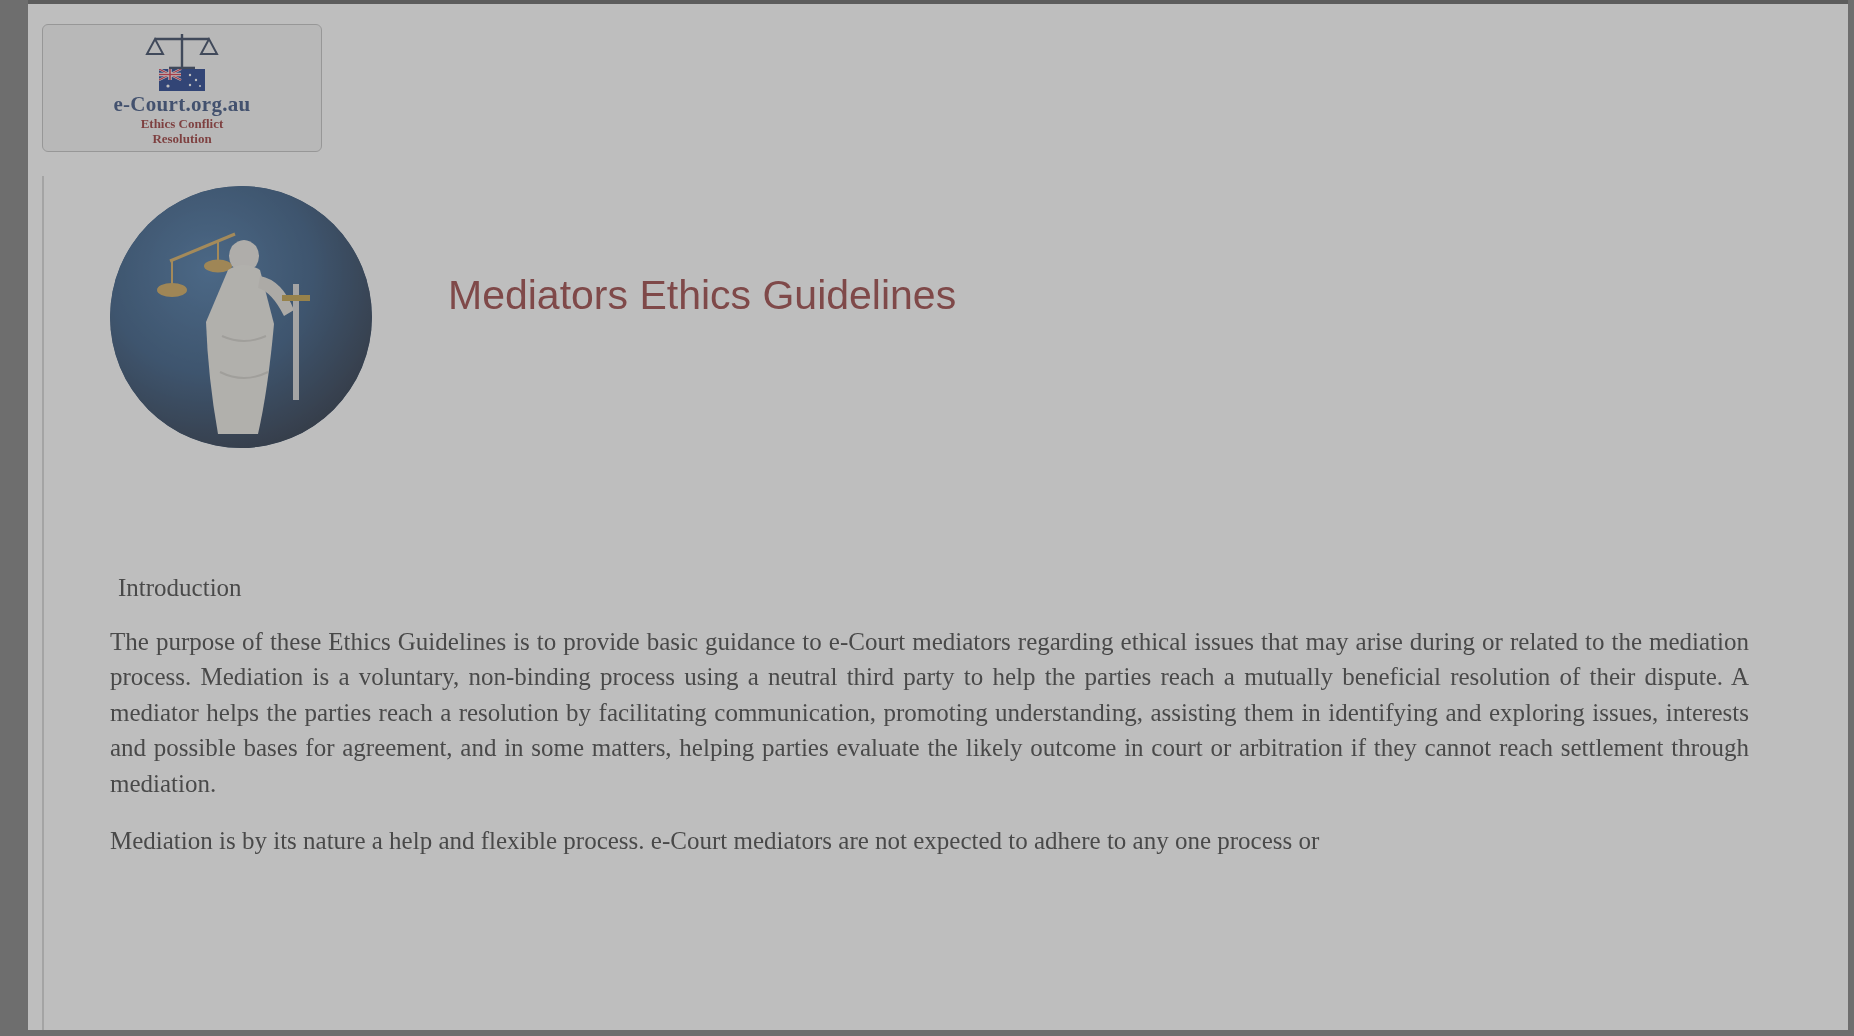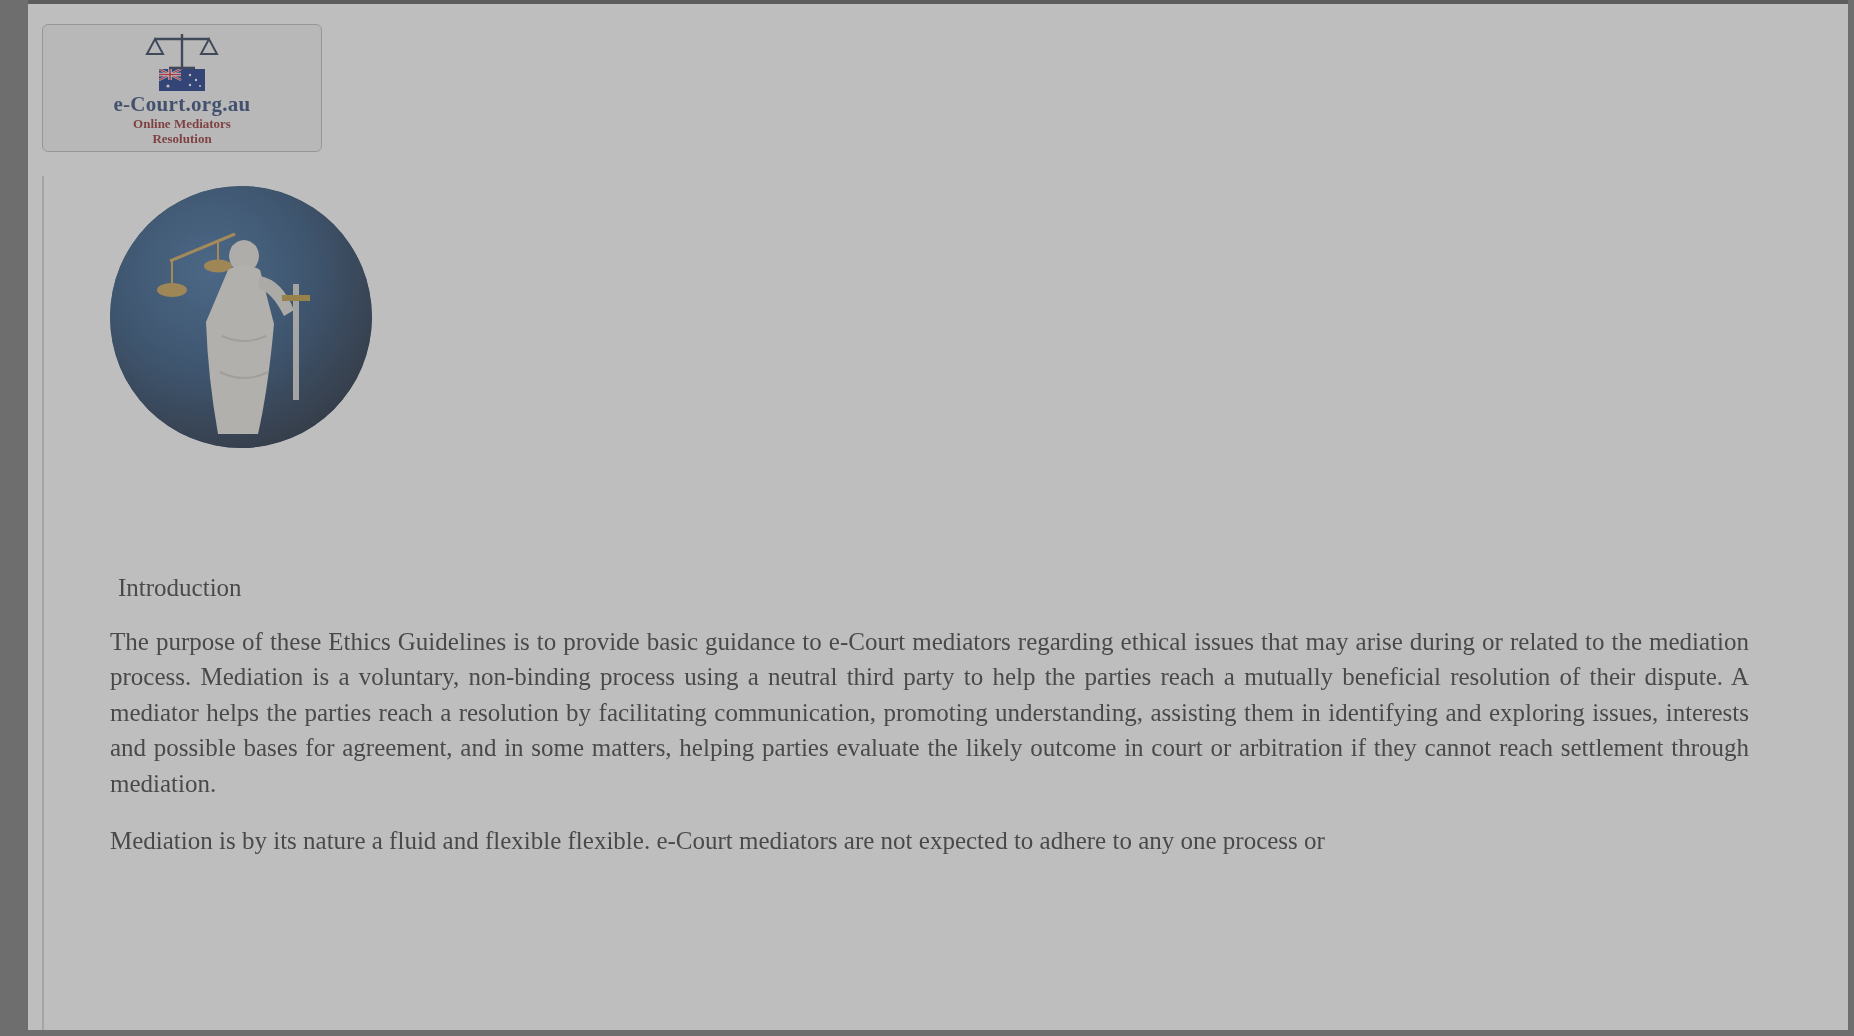--- a/index.html
+++ b/index.html
@@ -187,21 +187,21 @@
         <path d="M11 0 L11 11 M0 5.5 L22 5.5" stroke="#ffffff" stroke-width="3.4"></path>
         <path d="M11 0 L11 11 M0 5.5 L22 5.5" stroke="#cf142b" stroke-width="1.6"></path>
         <circle cx="9" cy="17" r="1.6" fill="#ffffff"></circle>
         <circle cx="31" cy="6" r="1.2" fill="#ffffff"></circle>
         <circle cx="37" cy="11" r="1.2" fill="#ffffff"></circle>
         <circle cx="31" cy="16" r="1.2" fill="#ffffff"></circle>
         <circle cx="41" cy="17" r="1" fill="#ffffff"></circle>
       </svg>
       <div class="logo-title">e-Court.org.au</div>
       <div class="logo-sub">
-        <span>Online Mediators</span><br>
+        <span>Ethics Conflict</span><br>
         <span>Resolution</span>
       </div>
     </div>
 
     <div class="left-rule"></div>
 
     <div class="hero">
       <div class="hero-img">
         <svg viewBox="0 0 262 262" width="262" height="262">
           <defs>
@@ -223,26 +223,27 @@
           <path d="M118 84 q16 -10 32 0 l14 54 q-6 66 -16 110 l-40 0 q-10 -56 -12 -112 Z" fill="#e8e5df"></path>
           <path d="M150 90 q22 4 34 34 l-10 6 q-12 -24 -26 -28 Z" fill="#dedbd4"></path>
 
           <line x1="186" y1="98" x2="186" y2="214" stroke="#cfcfcf" stroke-width="6"></line>
           <line x1="172" y1="112" x2="200" y2="112" stroke="#b9932f" stroke-width="6"></line>
 
           <path d="M112 150 q22 10 44 0" fill="none" stroke="#c9c6bf" stroke-width="2"></path>
           <path d="M110 186 q24 12 48 0" fill="none" stroke="#c9c6bf" stroke-width="2"></path>
         </svg>
       </div>
+      <div class="hero-title">Mediators Ethics Guidelines</div>
     </div>
 
     <div class="doc-body">
       <p class="section-head">Introduction</p>
       <p class="para">The purpose of these Ethics Guidelines is to provide basic guidance to e-Court mediators regarding ethical issues that may arise during or related to the mediation process. Mediation is a voluntary, non-binding process using a neutral third party to help the parties reach a mutually beneficial resolution of their dispute. A mediator helps the parties reach a resolution by facilitating communication, promoting understanding, assisting them in identifying and exploring issues, interests and possible bases for agreement, and in some matters, helping parties evaluate the likely outcome in court or arbitration if they cannot reach settlement through mediation.</p>
-      <p class="para">Mediation is by its nature a fluid and flexible flexible. e-Court mediators are not expected to adhere to any one process or</p>
+      <p class="para">Mediation is by its nature a help and flexible process. e-Court mediators are not expected to adhere to any one process or</p>
     </div>
 
   </div>
 
   <div id="dimmer"></div>
   <div class="edge-top"></div>
   <div class="edge-left"></div>
   <div class="edge-right"></div>
   <div class="edge-bottom"></div>
 </div>

